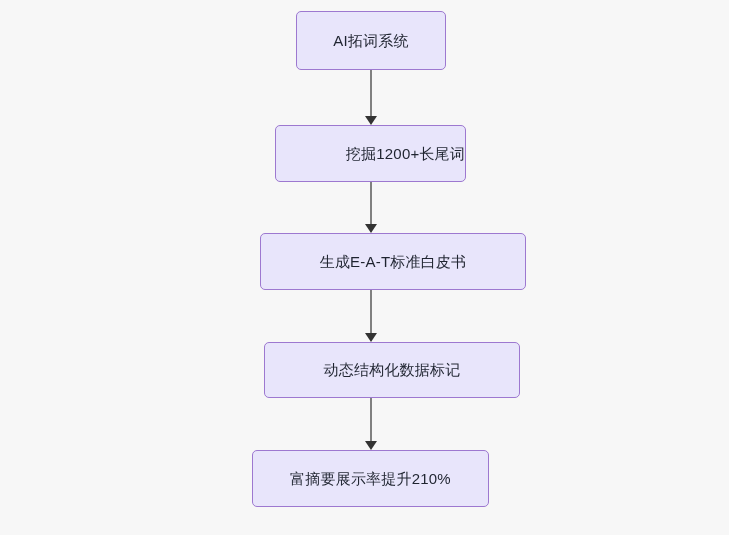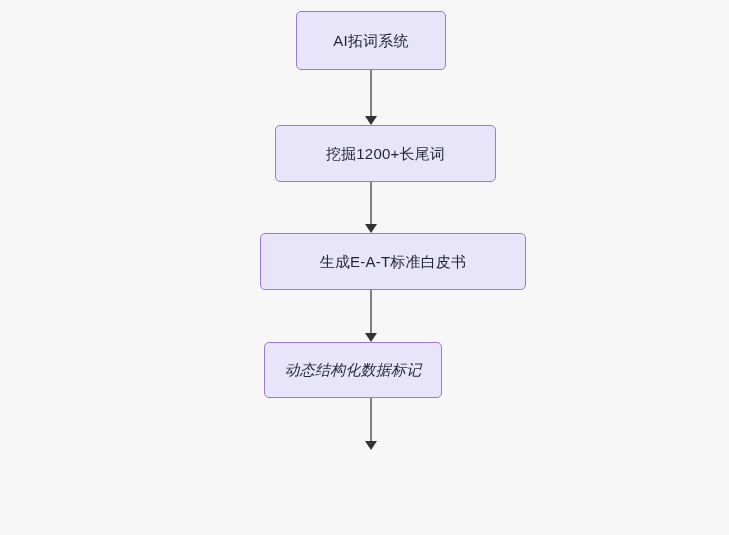--- a/index.html
+++ b/index.html
@@ -35,23 +35,23 @@
     letter-spacing: 0.2px;
     white-space: nowrap;
     user-select: none;
   }
   .node-label {
     display: block;
     text-align: center;
   }
   
   #node-0 { left: 296px; top: 11px;  width: 150px; height: 59px; }
-  #node-1 { left: 275px; top: 125px; width: 221px; height: 57px; }
+  #node-1 { left: 275px; top: 125px; width: 191px; height: 57px; justify-content: flex-end; }
   #node-2 { left: 260px; top: 233px; width: 266px; height: 57px; }
-  #node-3 { left: 264px; top: 342px; width: 178px; height: 56px; font-style: italic; }
+  #node-3 { left: 264px; top: 342px; width: 256px; height: 56px; }
   #node-4 { left: 252px; top: 450px; width: 237px; height: 57px; }
 
   .connector {
     position: absolute;
     width: 16px;
     pointer-events: none;
   }
   .connector .line {
     position: absolute;
     left: 7px;
@@ -113,14 +113,17 @@
 
   <div class="node" id="node-3">
     <span class="node-label">动态结构化数据标记</span>
   </div>
 
   <div class="connector" id="conn-3">
     <div class="line"></div>
     <div class="head"></div>
   </div>
 
+  <div class="node" id="node-4">
+    <span class="node-label">富摘要展示率提升210%</span>
+  </div>
 
 </div>
 
 </body></html>

